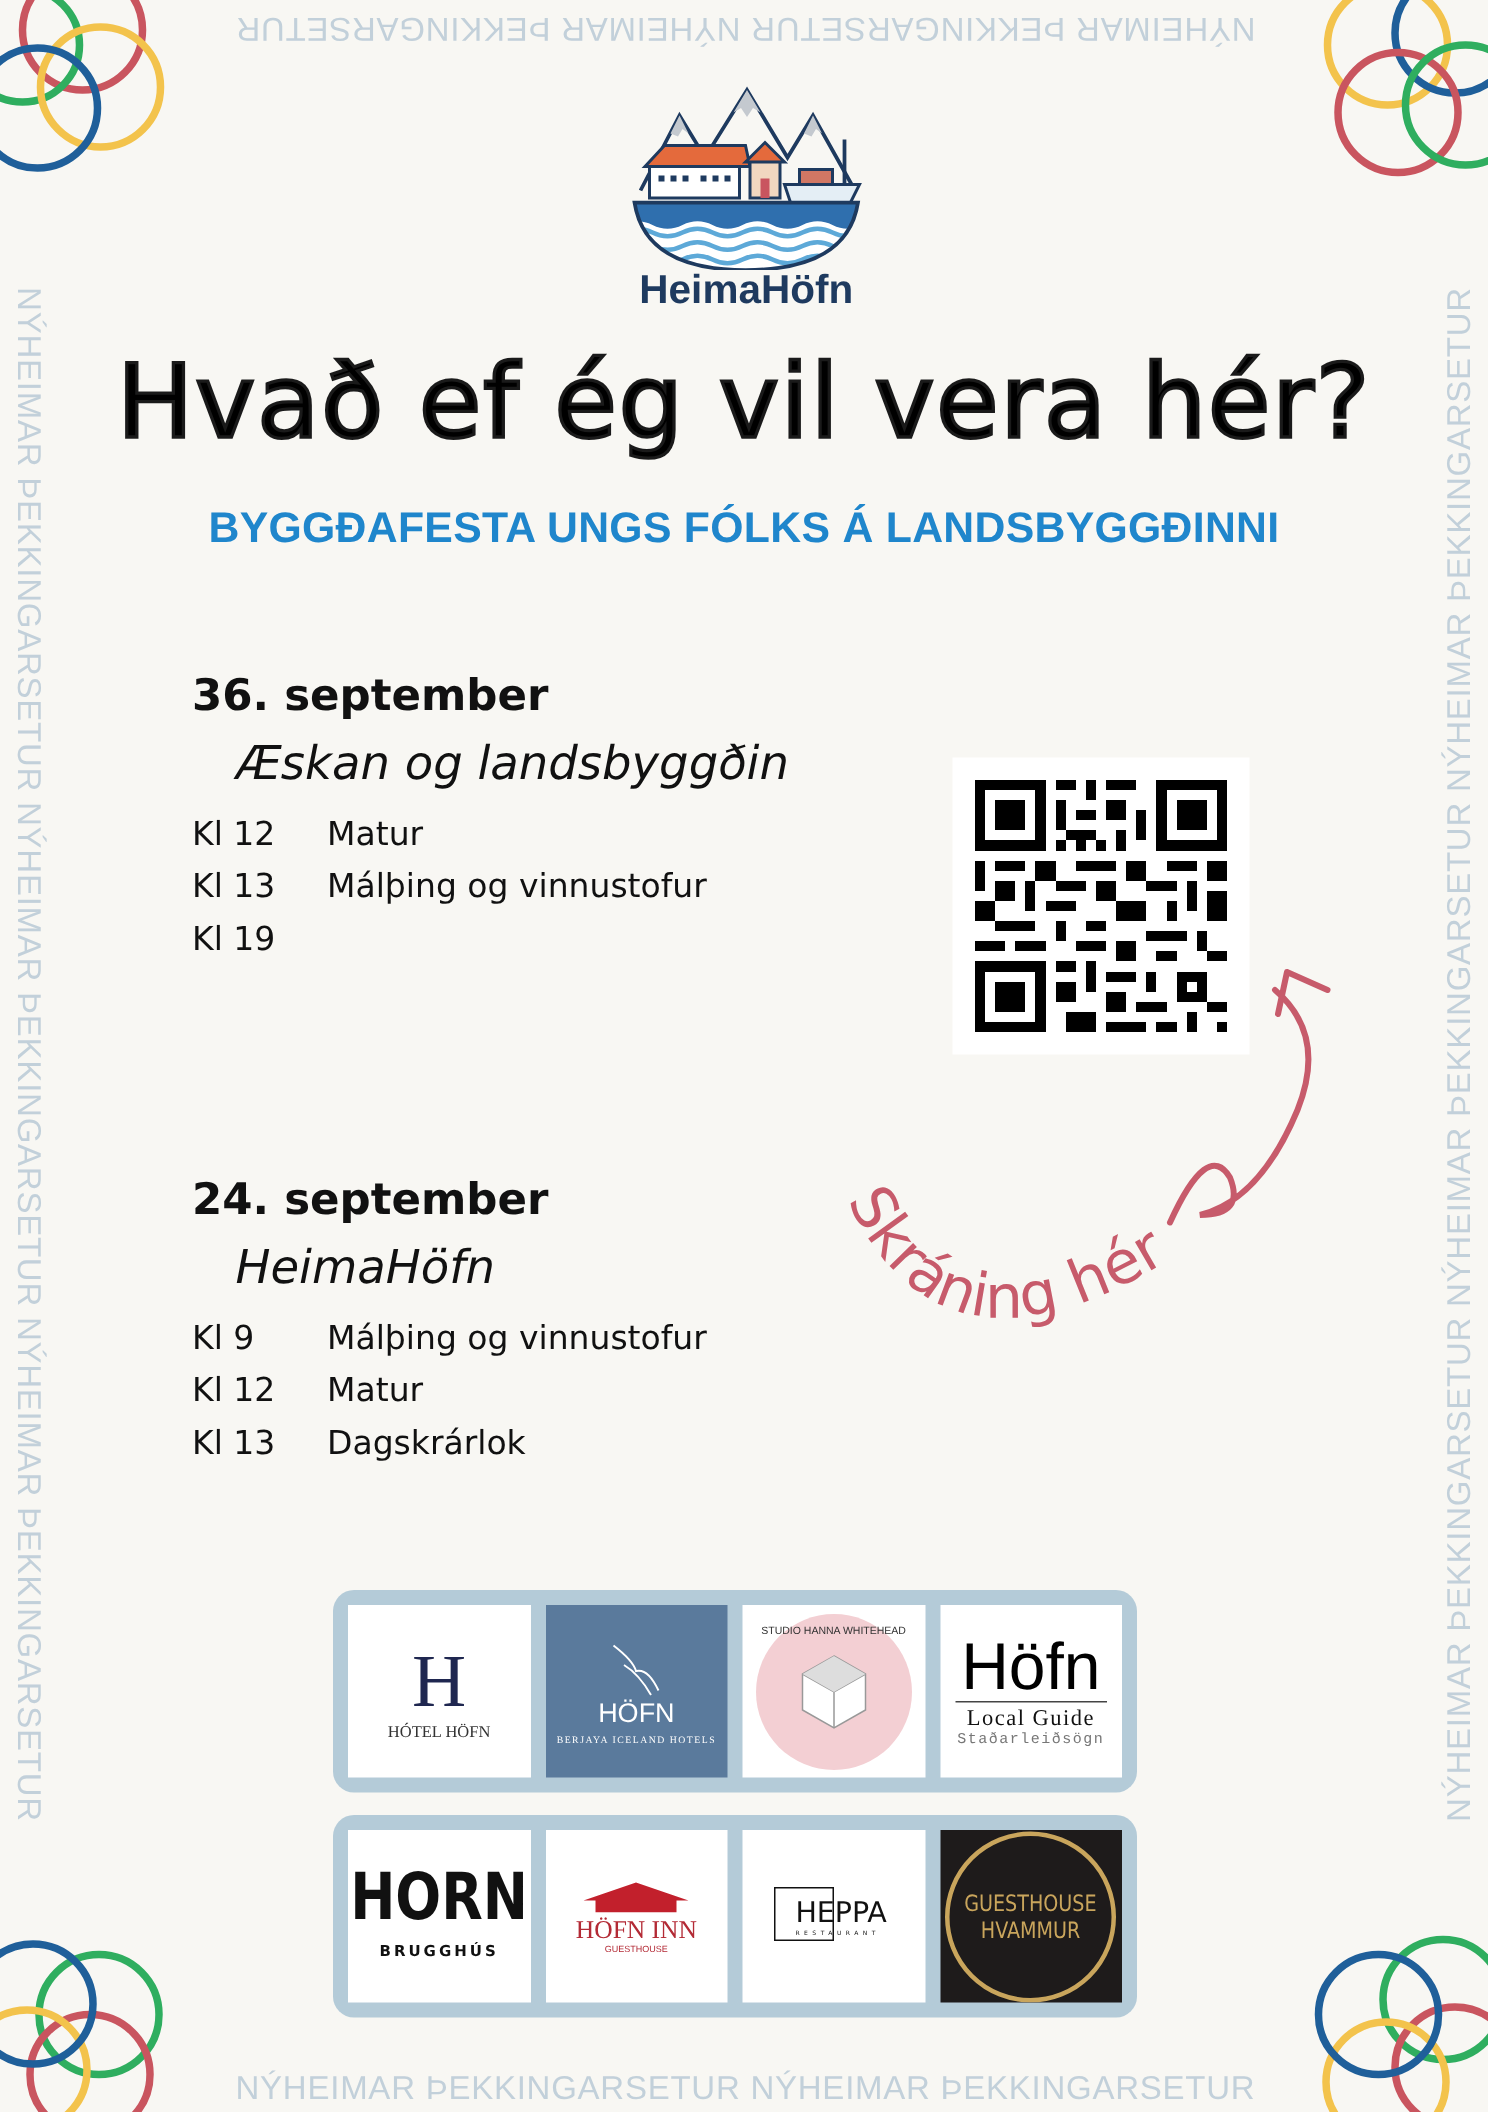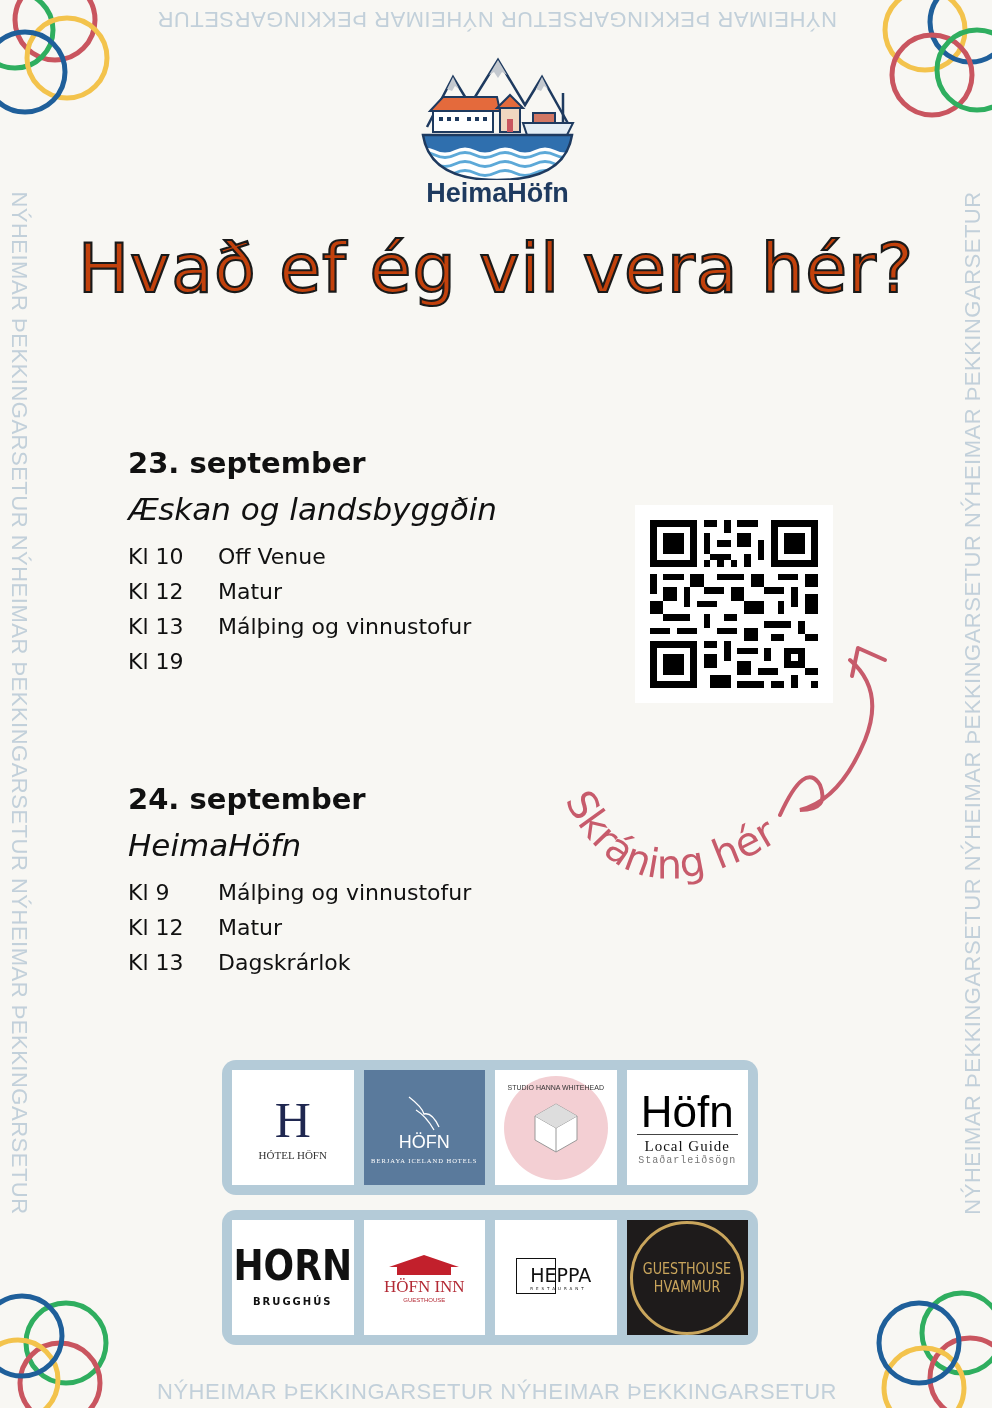--- a/index.html
+++ b/index.html
@@ -33,31 +33,31 @@
   .logo { position: absolute; left: 410px; top: 55px; width: 175px; }
   .logo svg { display: block; margin: 0 auto; }
   .logo-name {
     text-align: center; font-family: "Liberation Sans", sans-serif; font-weight: bold;
     font-size: 27px; color: #1e3a5f; margin-top: -2px;
   }
 
   .headline {
     position: absolute; left: 0; top: 232px; width: 992px; text-align: center;
     font-family: "DejaVu Sans", sans-serif; font-size: 68px; letter-spacing: 1px;
-    color: #c2410c; -webkit-text-stroke: 2.2px #1a1a1a; line-height: 1.1;
+    color: #000000; -webkit-text-stroke: 2.2px #1a1a1a; line-height: 1.1;
   }
   .subheadline {
     position: absolute; left: 0; top: 336px; width: 992px; text-align: center;
     font-family: "Liberation Sans", sans-serif; font-weight: bold; font-size: 28.5px;
     color: #1f86cc; letter-spacing: 0.2px;
   }
 
   .day { position: absolute; left: 128px; }
   .day-date { font-family: "DejaVu Sans", sans-serif; font-weight: bold; font-size: 29px; color: #111; line-height: 1; }
-  .day-theme { font-family: "DejaVu Sans", sans-serif; font-style: italic; font-size: 31px; color: #111; margin-top: 16px; line-height: 1; }
+  .day-theme { font-family: "DejaVu Sans", sans-serif; font-style: italic; font-size: 31px; color: #111; margin-top: 16px; line-height: 1; margin-left: 29px; }
   .sched { margin-top: 14px; }
   .sched-row { display: flex; font-size: 22px; line-height: 35px; color: #111; }
   .sched-time { width: 90px; }
 
   .qr-box { position: absolute; left: 635px; top: 505px; width: 198px; height: 198px; background: #fff; padding: 15px; }
 
   .arrow { position: absolute; left: 540px; top: 640px; }
 
   .sponsor-row {
     position: absolute; left: 222px; width: 536px; height: 135px;
@@ -137,29 +137,26 @@
         <path d="M0 100 Q10 95 20 100 T40 100 T60 100 T80 100 T100 100 T120 100 T140 100 T160 100" fill="none" stroke="#5da9d8" stroke-width="3"></path>
         <path d="M0 109 Q10 104 20 109 T40 109 T60 109 T80 109 T100 109 T120 109 T140 109 T160 109" fill="none" stroke="#5da9d8" stroke-width="3"></path>
         <path d="M0 118 Q10 113 20 118 T40 118 T60 118 T80 118 T100 118 T120 118 T140 118 T160 118" fill="none" stroke="#5da9d8" stroke-width="3"></path>
       </g>
       <path d="M8 80 L157 80 Q150 125 82 125 Q15 125 8 80 Z" fill="none" stroke="#1e3a5f" stroke-width="2.5"></path>
     </svg>
     <div class="logo-name">HeimaHöfn</div>
   </div>
 
   <div class="headline">Hvað ef ég vil vera hér?</div>
+  <div class="subheadline">BYGGÐAFESTA UNGS FÓLKS Á LANDSBYGGÐINNI</div>
 
   <div class="day" style="top:449px">
-    <div class="day-date">23. september</div>
+    <div class="day-date">36. september</div>
     <div class="day-theme">Æskan og landsbyggðin</div>
     <div class="sched">
-      <div class="sched-row">
-          <span class="sched-time">Kl 10</span>
-          <span>Off Venue</span>
-        </div>
       <div class="sched-row">
           <span class="sched-time">Kl 12</span>
           <span>Matur</span>
         </div>
       <div class="sched-row">
           <span class="sched-time">Kl 13</span>
           <span>Málþing og vinnustofur</span>
         </div>
       <div class="sched-row">
           <span class="sched-time">Kl 19</span>

